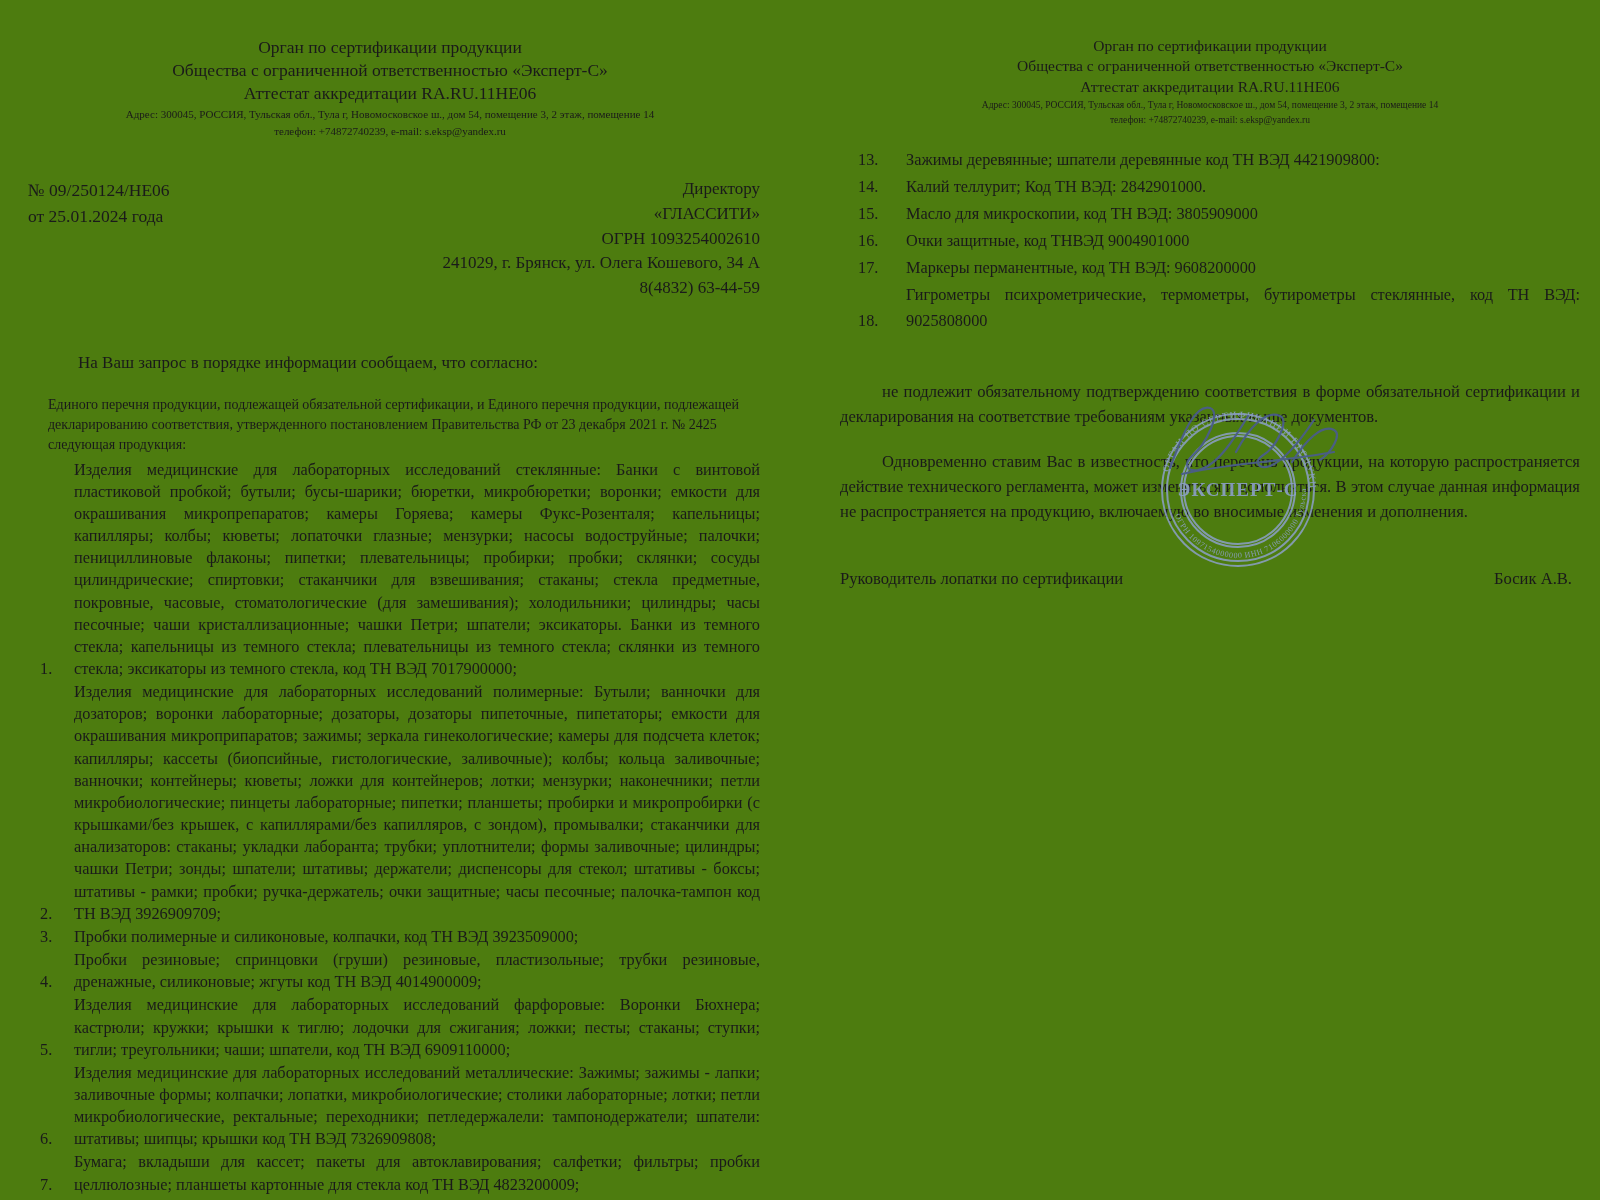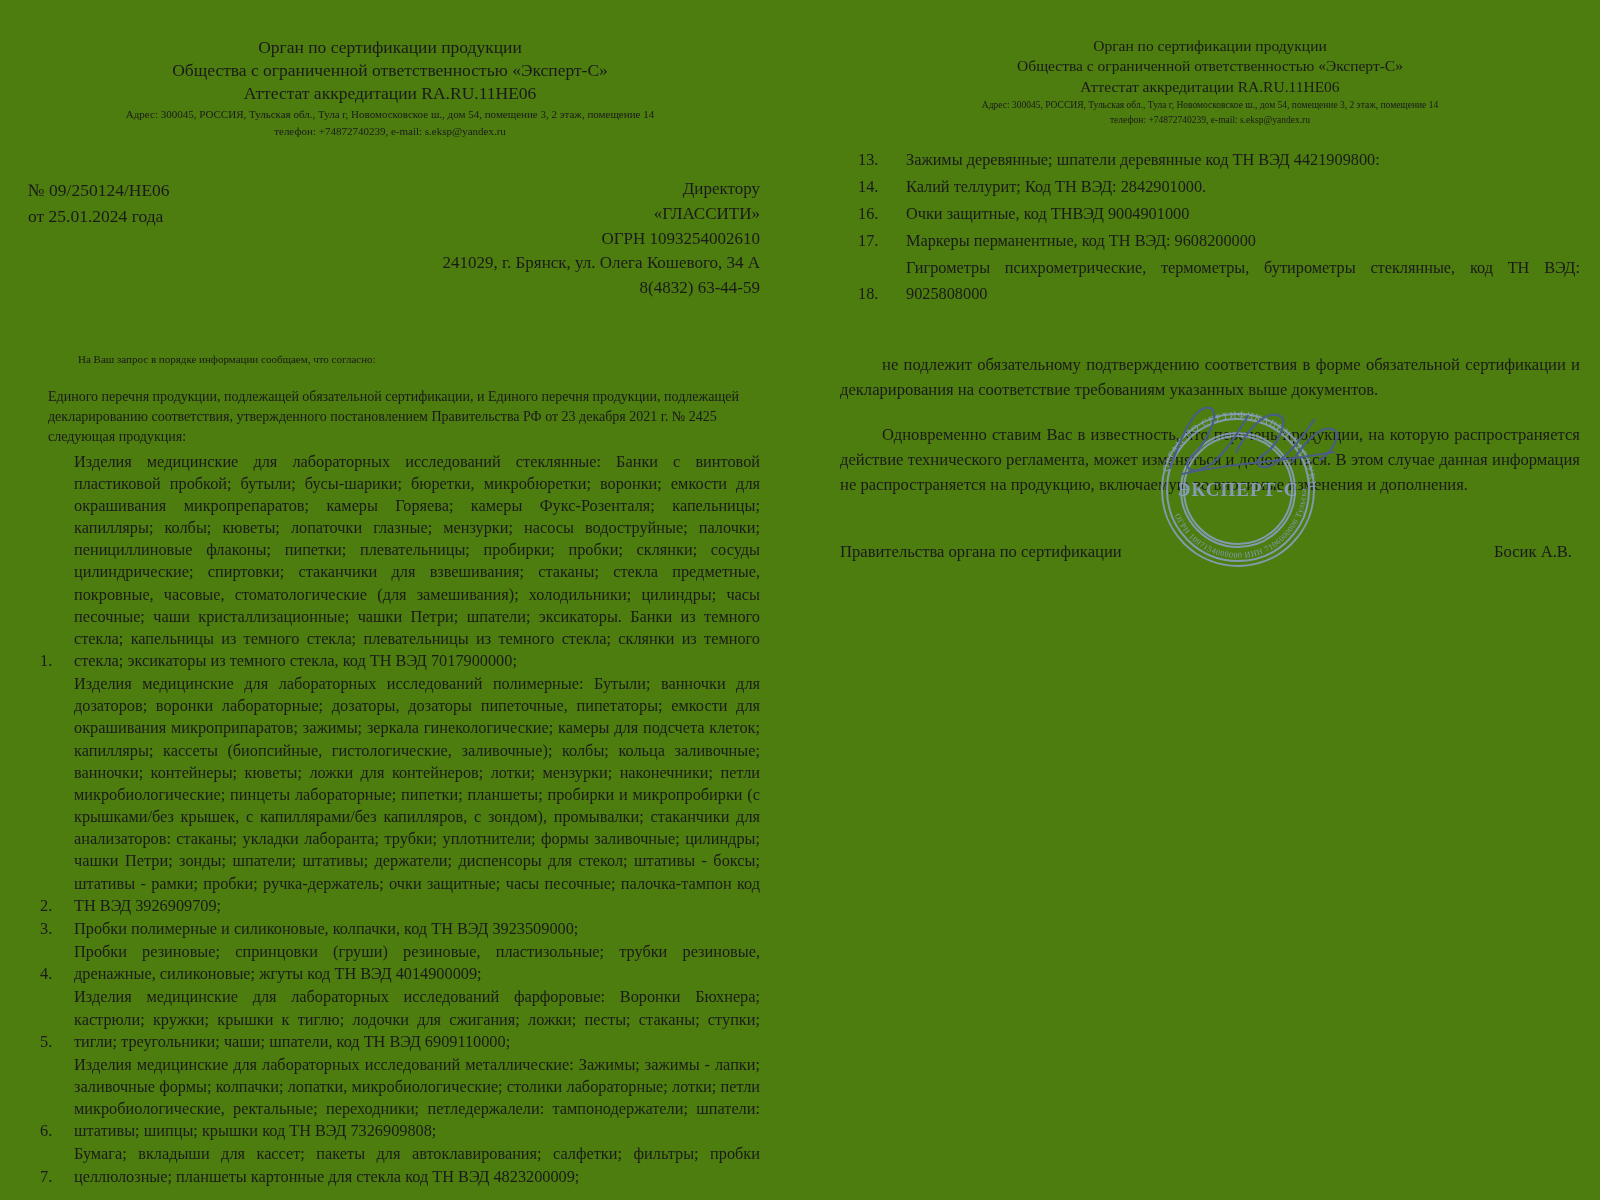--- a/index.html
+++ b/index.html
@@ -62,21 +62,21 @@
     right: 0;
     top: 0;
     text-align: right;
     font-size: 17px;
     line-height: 1.46;
   }
 
   .intro {
     margin-top: 26px;
     margin-left: 58px;
-    font-size: 11px;
+    font-size: 17px;
   }
 
   .para {
     margin-top: 22px;
     font-size: 14px;
     line-height: 1.42;
     margin-left: 28px;
   }
 
   
@@ -231,38 +231,42 @@
     <div class="list-top">
       <div class="li">
         <div class="num">13.</div>
         <div class="txt">Зажимы деревянные; шпатели деревянные код ТН ВЭД 4421909800:</div>
       </div>
       <div class="li">
         <div class="num">14.</div>
         <div class="txt">Калий теллурит; Код ТН ВЭД: 2842901000.</div>
       </div>
       <div class="li">
+        <div class="num">15.</div>
+        <div class="txt">Масло для микроскопии, код ТН ВЭД: 3805909000</div>
+      </div>
+      <div class="li">
         <div class="num">16.</div>
         <div class="txt">Очки защитные, код ТНВЭД 9004901000</div>
       </div>
       <div class="li">
         <div class="num">17.</div>
         <div class="txt">Маркеры перманентные, код ТН ВЭД: 9608200000</div>
       </div>
       <div class="li">
         <div class="num">18.</div>
         <div class="txt">Гигрометры психрометрические, термометры, бутирометры стеклянные, код ТН ВЭД: 9025808000</div>
       </div>
     </div>
 
     <div class="rpara first">не подлежит обязательному подтверждению соответствия в форме обязательной сертификации и декларирования на соответствие требованиям указанных выше документов.</div>
     <div class="rpara">Одновременно ставим Вас в известность, что перечень продукции, на которую распространяется действие технического регламента, может изменяться и дополняться. В этом случае данная информация не распространяется на продукцию, включаемую во вносимые изменения и дополнения.</div>
 
     <div class="sign-row">
-      <div class="sign-left">Правительства органа по сертификации</div>
+      <div class="sign-left">Руководитель лопатки по сертификации</div>
       <div class="sign-right">Босик А.В.</div>
     </div>
 
     <div class="stamp">
       <svg width="196" height="196" viewBox="0 0 196 196" aria-hidden="true">
         <defs>
           <path id="arcTop" d="M 98,98 m -78,0 a 78,78 0 1,1 156,0" fill="none"></path>
           <path id="arcOuterTop" d="M 26,98 a 72,72 0 0,1 144,0" fill="none"></path>
           <path id="arcOuterBottom" d="M 30,98 a 68,68 0 0,0 136,0" fill="none"></path>
           <path id="arcInnerBottom" d="M 44,98 a 54,54 0 0,0 108,0" fill="none"></path>

